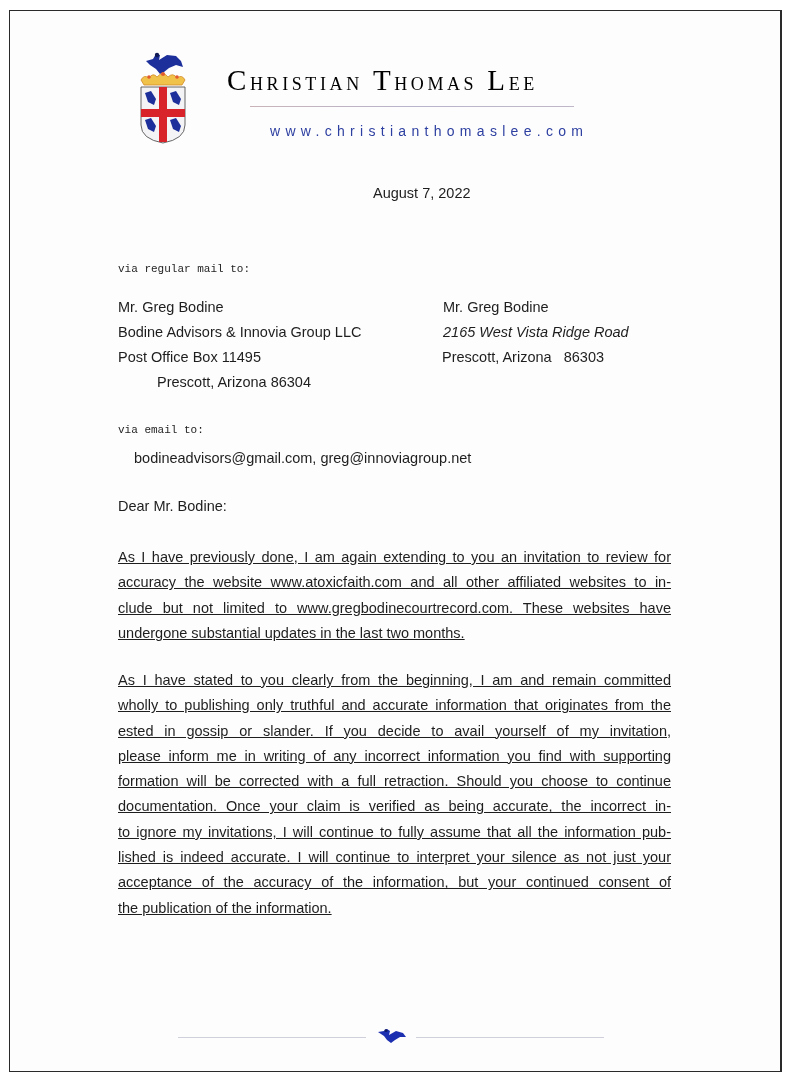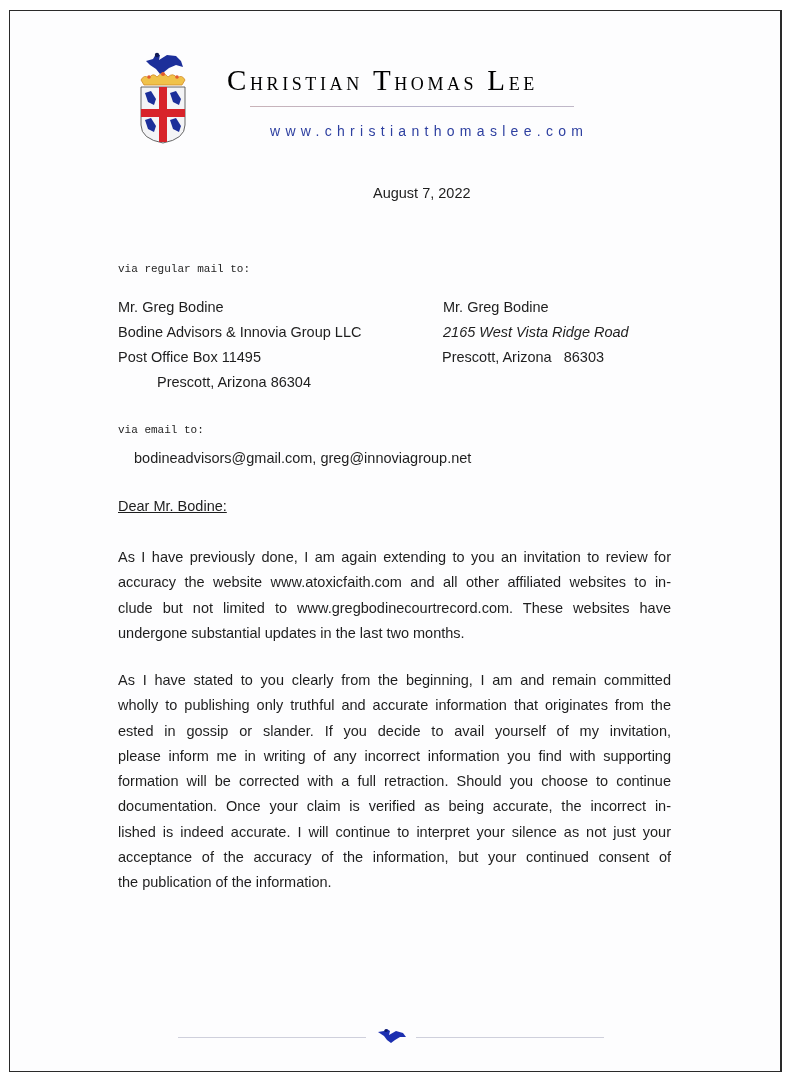--- a/index.html
+++ b/index.html
@@ -47,21 +47,21 @@
 
   .date { left: 344px; top: 185px; font-size: 14.5px; margin-left: 29px; }
   .small-label { font-size: 11px; font-family: Liberation Mono, monospace; }
   .line { font-size: 14.5px; }
 
   .para {
     position: absolute; left: 118px; width: 553px;
     font-size: 14.5px; line-height: 25.3px;
     text-align: justify;
   }
-  .para span.l { display: block; text-align: justify; text-align-last: justify; white-space: nowrap; }
+  .para span.l { display: block; text-align: justify; text-align-last: justify; white-space: nowrap; text-decoration: underline; }
   .para span.l.last { text-align-last: left; }
 
   .foot-rule {
     position: absolute; top: 1037px; height: 1px;
     background: #cfd0dc;
   }
   .foot-bird { position: absolute; left: 376px; top: 1027px; width: 32px; height: 20px; }
 </style>
 </head>
 <body>
@@ -107,36 +107,37 @@
 
 <div>
   <div class="abs line" style="left:443px; top:299px;">Mr. Greg Bodine</div>
   <div class="abs line" style="left:443px; top:324px;font-style:italic;">2165 West Vista Ridge Road</div>
   <div class="abs line" style="left:442px; top:349px; white-space:pre;">Prescott, Arizona   86303</div>
 </div>
 
 <div class="abs small-label" style="left:118px; top:424px;text-align:right;">via email to:</div>
 <div class="abs line" style="left:118px; top:450px;margin-left:16px;">bodineadvisors@gmail.com, greg@innoviagroup.net</div>
 
-<div class="abs line" style="left:118px; top:498px;text-decoration:underline;">Dear Mr. Bodine:</div>
+<div class="abs line" style="left:118px; top:498px;">Dear Mr. Bodine:</div>
 
 <div class="para" style="top:545px;">
   <span class="l">As I have previously done, I  am again extending to you an invitation to review for</span>
   <span class="l">accuracy the website www.atoxicfaith.com and  all other  affiliated websites to in-</span>
   <span class="l">clude  but not  limited to www.gregbodinecourtrecord.com.  These websites have</span>
   <span class="l last">undergone substantial updates in the last two months.</span>
 </div>
 
 <div class="para" style="top:668px;">
   <span class="l">As  I have stated to  you clearly from  the beginning, I am  and  remain committed</span>
   <span class="l">wholly to publishing only truthful and accurate information that originates from the</span>
   <span class="l">ested in gossip or slander. If you decide to avail yourself of my invitation,</span>
   <span class="l">please  inform  me in  writing of any incorrect information you find with supporting</span>
   <span class="l">formation  will  be  corrected with a full retraction. Should you choose  to continue</span>
   <span class="l">documentation.  Once your claim is verified as being accurate,  the  incorrect  in-</span>
+  <span class="l">to ignore my invitations, I will continue to fully assume that all the information pub-</span>
   <span class="l">lished is indeed  accurate. I will continue to interpret your silence as not just your</span>
   <span class="l">acceptance of the accuracy of the information, but your continued consent of</span>
   <span class="l last">the publication of the information.</span>
 </div>
 
 <div class="foot-rule" style="left:178px; width:188px;"></div>
 <div class="foot-rule" style="left:416px; width:188px;"></div>
 <svg class="foot-bird" viewBox="0 0 32 20">
   <path d="M2 5 L8 4 L11 2 L14 4 L13 8 L20 4 L27 6 L30 10 L24 10 L19 13 L15 16 L11 13 L8 9 Z" fill="#1c2fb0"></path>
   <circle cx="10" cy="3.5" r="1.6" fill="#0e1a66"></circle>

